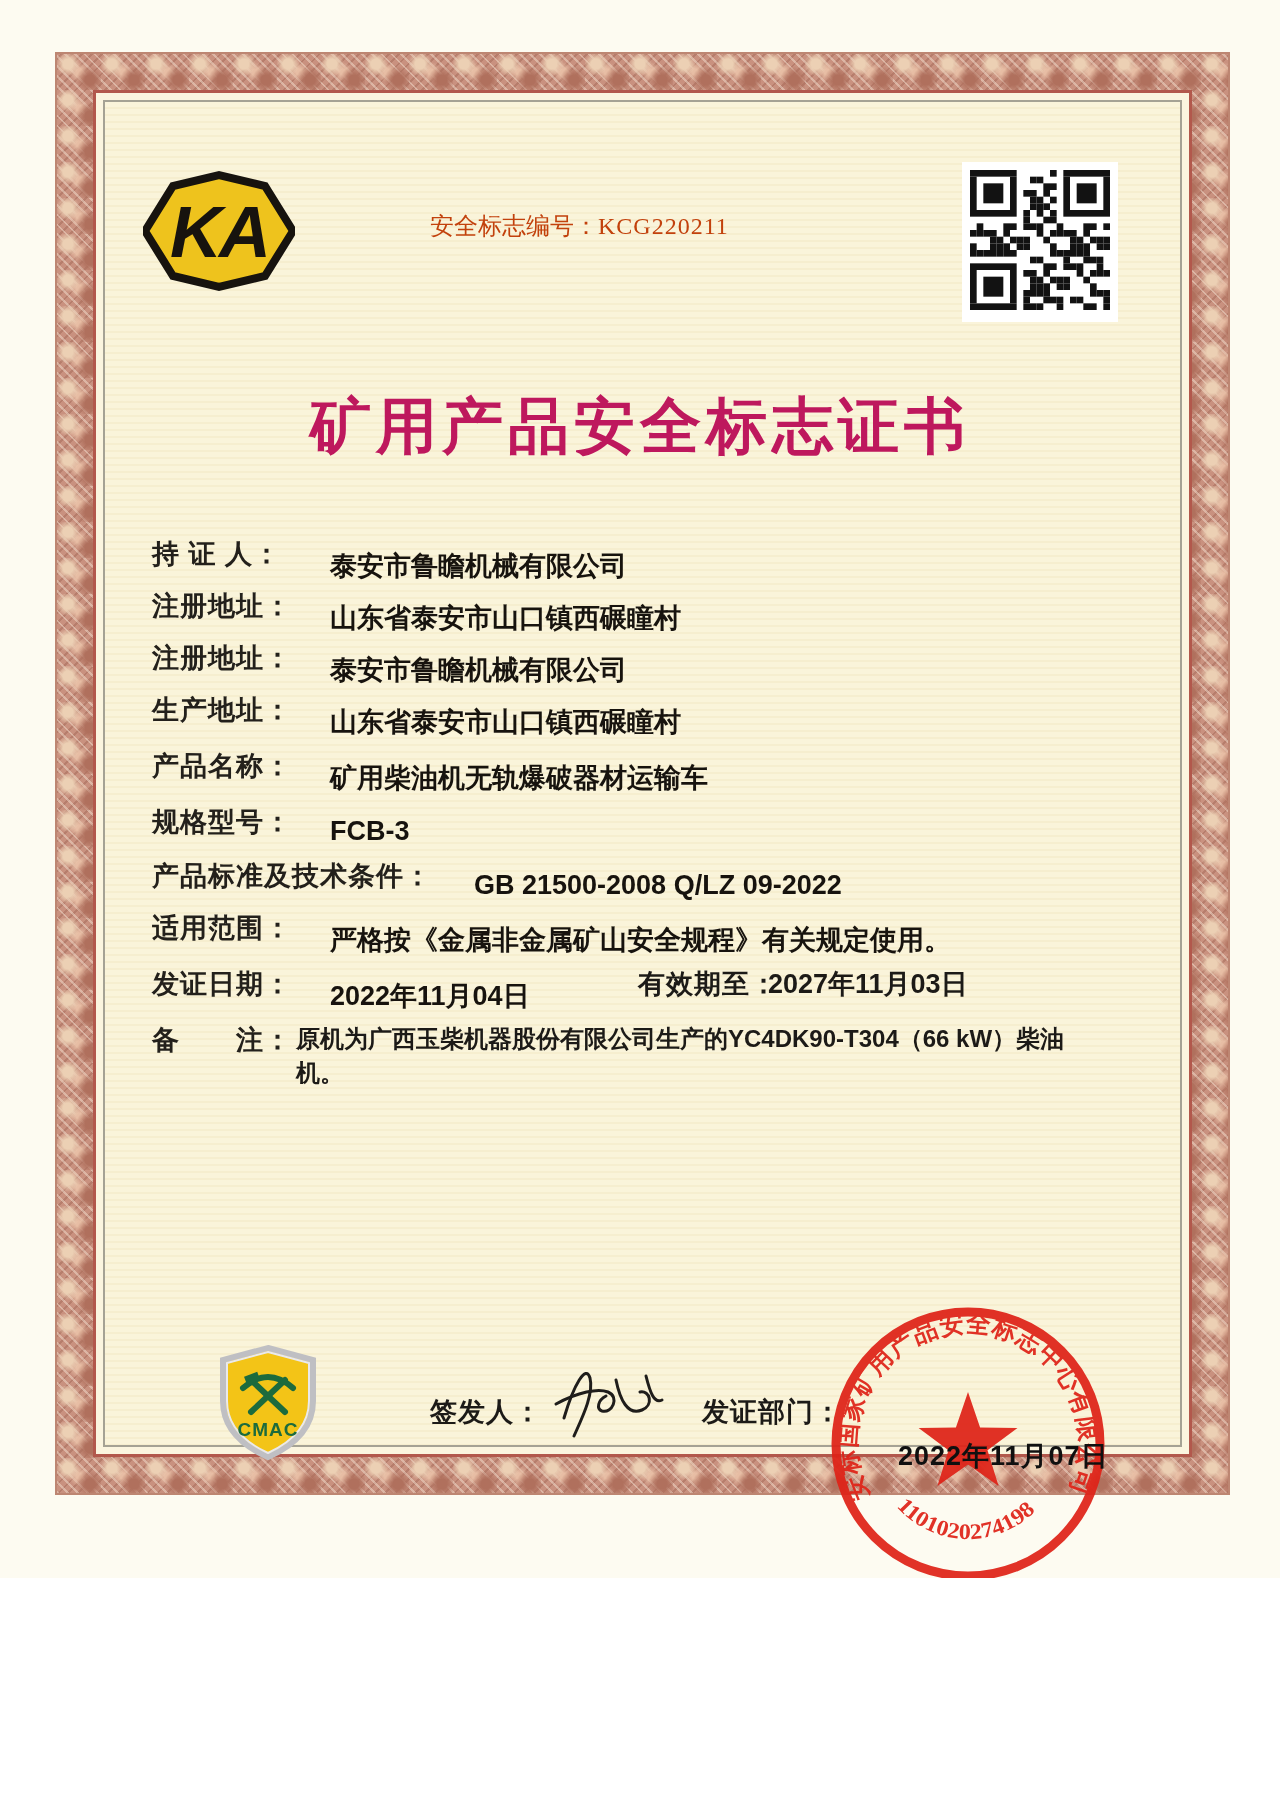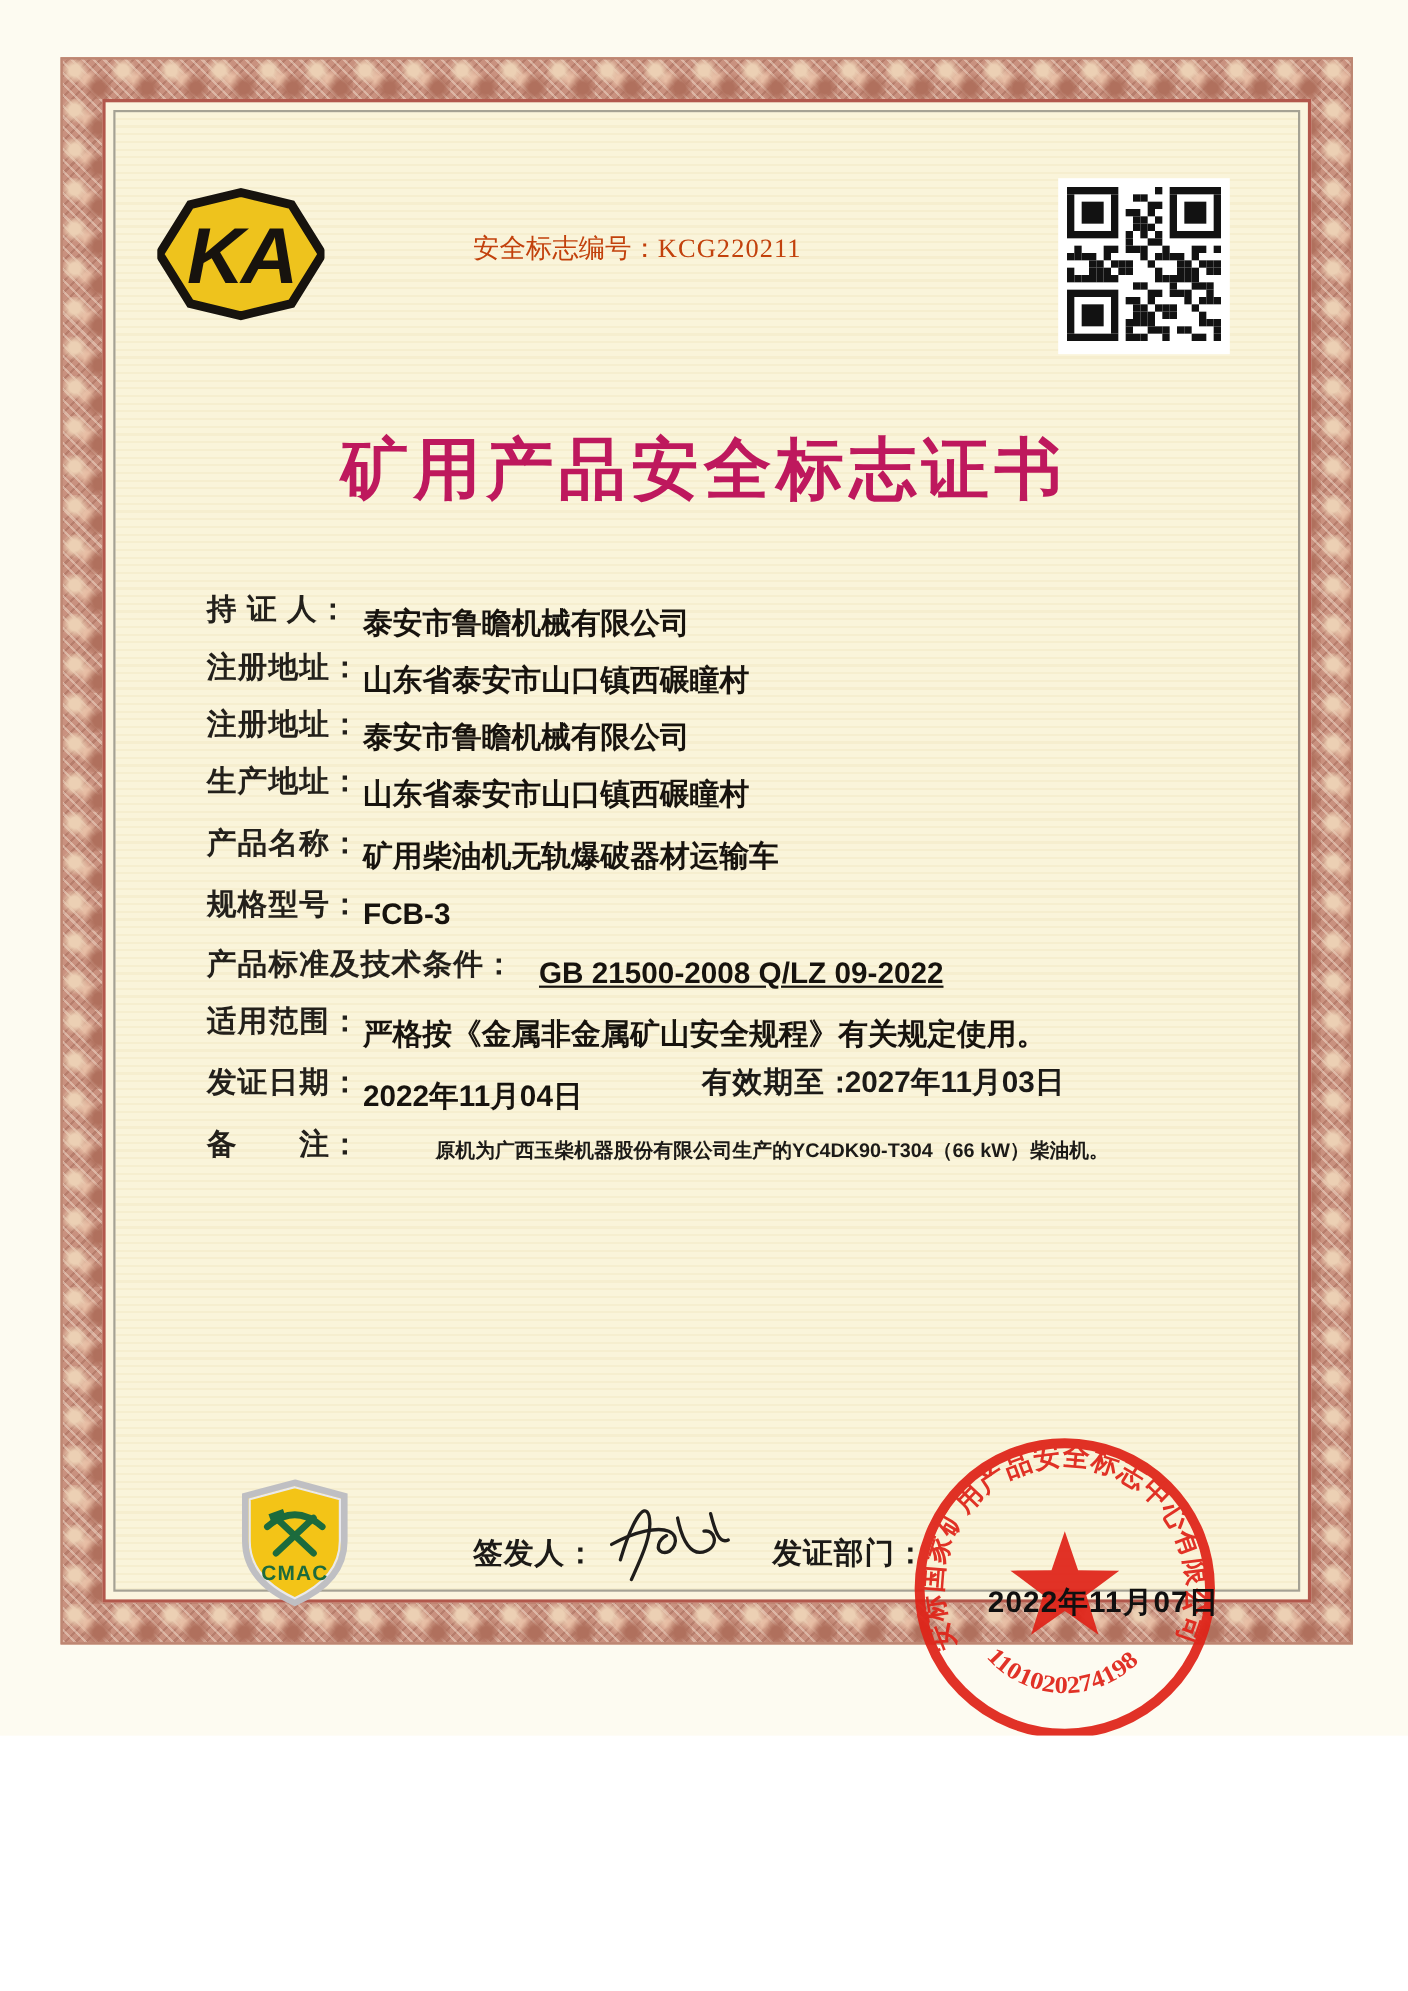--- a/index.html
+++ b/index.html
@@ -50,28 +50,28 @@
 
   
   .title {
     position:absolute; left:0; right:0; top:386px; text-align:center;
     font-family:"Liberation Serif", serif; font-weight:bold;
     font-size:61px; letter-spacing:5px; color:#be185d;
   }
 
   
   .row { position:absolute; left:0; width:100%; font-size:27px; white-space:nowrap; }
-  .lbl { position:absolute; left:152px; font-weight:600; letter-spacing:1px; color:#23201b;margin-left:36px; }
+  .lbl { position:absolute; left:152px; font-weight:600; letter-spacing:1px; color:#23201b; }
   .val { position:absolute; left:330px; font-weight:bold; color:#17130e;margin-top:12px; }
-  .val-std { left:490px;text-decoration:underline; }
+  .val-std { left:474px; }
   .lbl2 { position:absolute; left:638px; font-weight:600; letter-spacing:1px; }
   .val2 { position:absolute; left:768px; font-weight:bold; }
   .remark-val {
     position:absolute; left:296px; width:812px; font-weight:bold;
-    white-space:normal; line-height:49px; font-size:18px;text-align:center;
+    white-space:normal; line-height:34px; font-size:24px;
   }
 
   
   .statement {
     position:absolute; left:162px; top:1160px; width:990px;
     font-size:26.5px; line-height:29.5px; font-weight:bold;
     text-align:justify; text-indent:2.1em; color:#17130e;
   }
 
   

